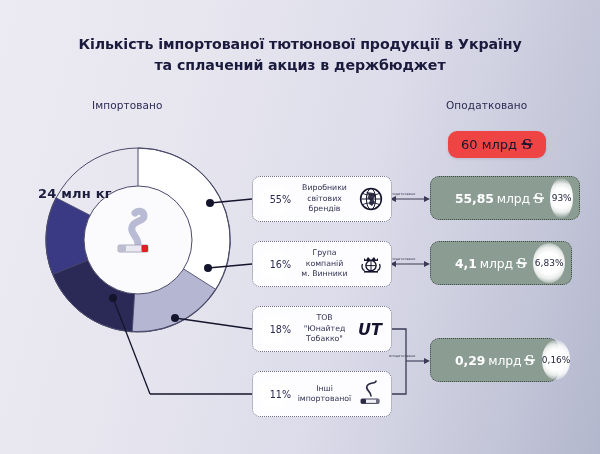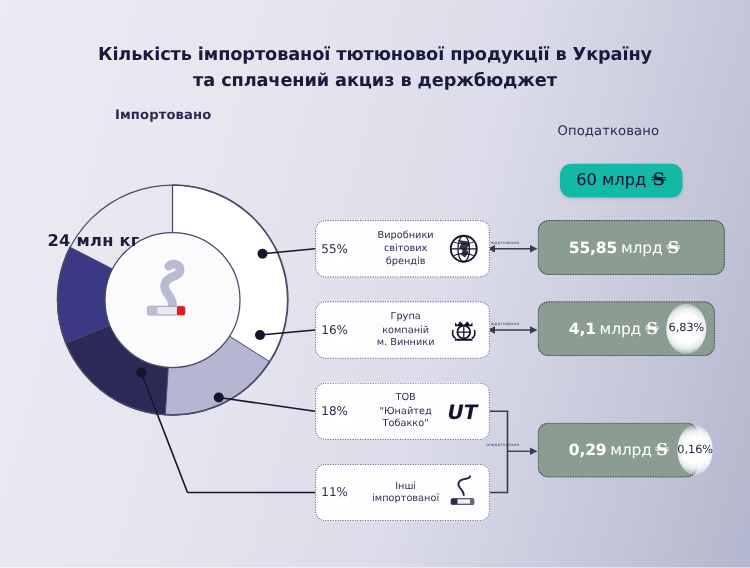--- a/index.html
+++ b/index.html
@@ -35,28 +35,28 @@
   .title .l2 { display: block; }
 
   
   .col-head {
     position: absolute;
     font-size: 10.5px;
     color: #2a2a52;
     letter-spacing: 0.1px;
     white-space: nowrap;
   }
-  #head-left  { top: 86px; left: 92px; font-weight: bold; }
+  #head-left  { top: 99px; left: 92px; }
   #head-right { top: 99px; left: 446px; }
 
   .total-pill {
     position: absolute;
     top: 131px;
     left: 448px;
-    background: #14b8a6;
+    background: #ef4444;
     border-radius: 9px;
     padding: 5px 13px 6px;
     font-size: 13px;
     color: #15152f;
     box-shadow: 0 1px 3px rgba(40,40,80,.13);
     display: flex;
     align-items: baseline;
     gap: 4px;
     white-space: nowrap;
   }
@@ -97,21 +97,21 @@
     border: 1.4px dotted #6f6f8c;
     border-radius: 8px;
     display: flex;
     align-items: center;
     box-sizing: border-box;
     padding: 0 7px 0 4px;
   }
   .lcard .pct {
     width: 34px;
     flex: 0 0 34px;
-    text-align: left;
+    text-align: right;
     font-size: 9.6px;
     color: #2a2a4e;
   }
   .lcard .nm {
     flex: 1;
     text-align: center;
     font-size: 7.8px;
     line-height: 1.33;
     color: #303054;
     padding: 0 2px;
@@ -338,20 +338,21 @@
       </svg>
     </span>
   </div>
 
   <div class="rcard" id="rcard-0">
     <span class="amt">
       <span>55,85</span>
       <span class="unit">млрд</span>
       <span class="hryvnia">₴</span>
     </span>
+    <span class="share">93%</span>
   </div>
 
   <div class="rcard" id="rcard-1">
     <span class="amt">
       <span>4,1</span>
       <span class="unit">млрд</span>
       <span class="hryvnia">₴</span>
     </span>
     <span class="share">6,83%</span>
   </div>

